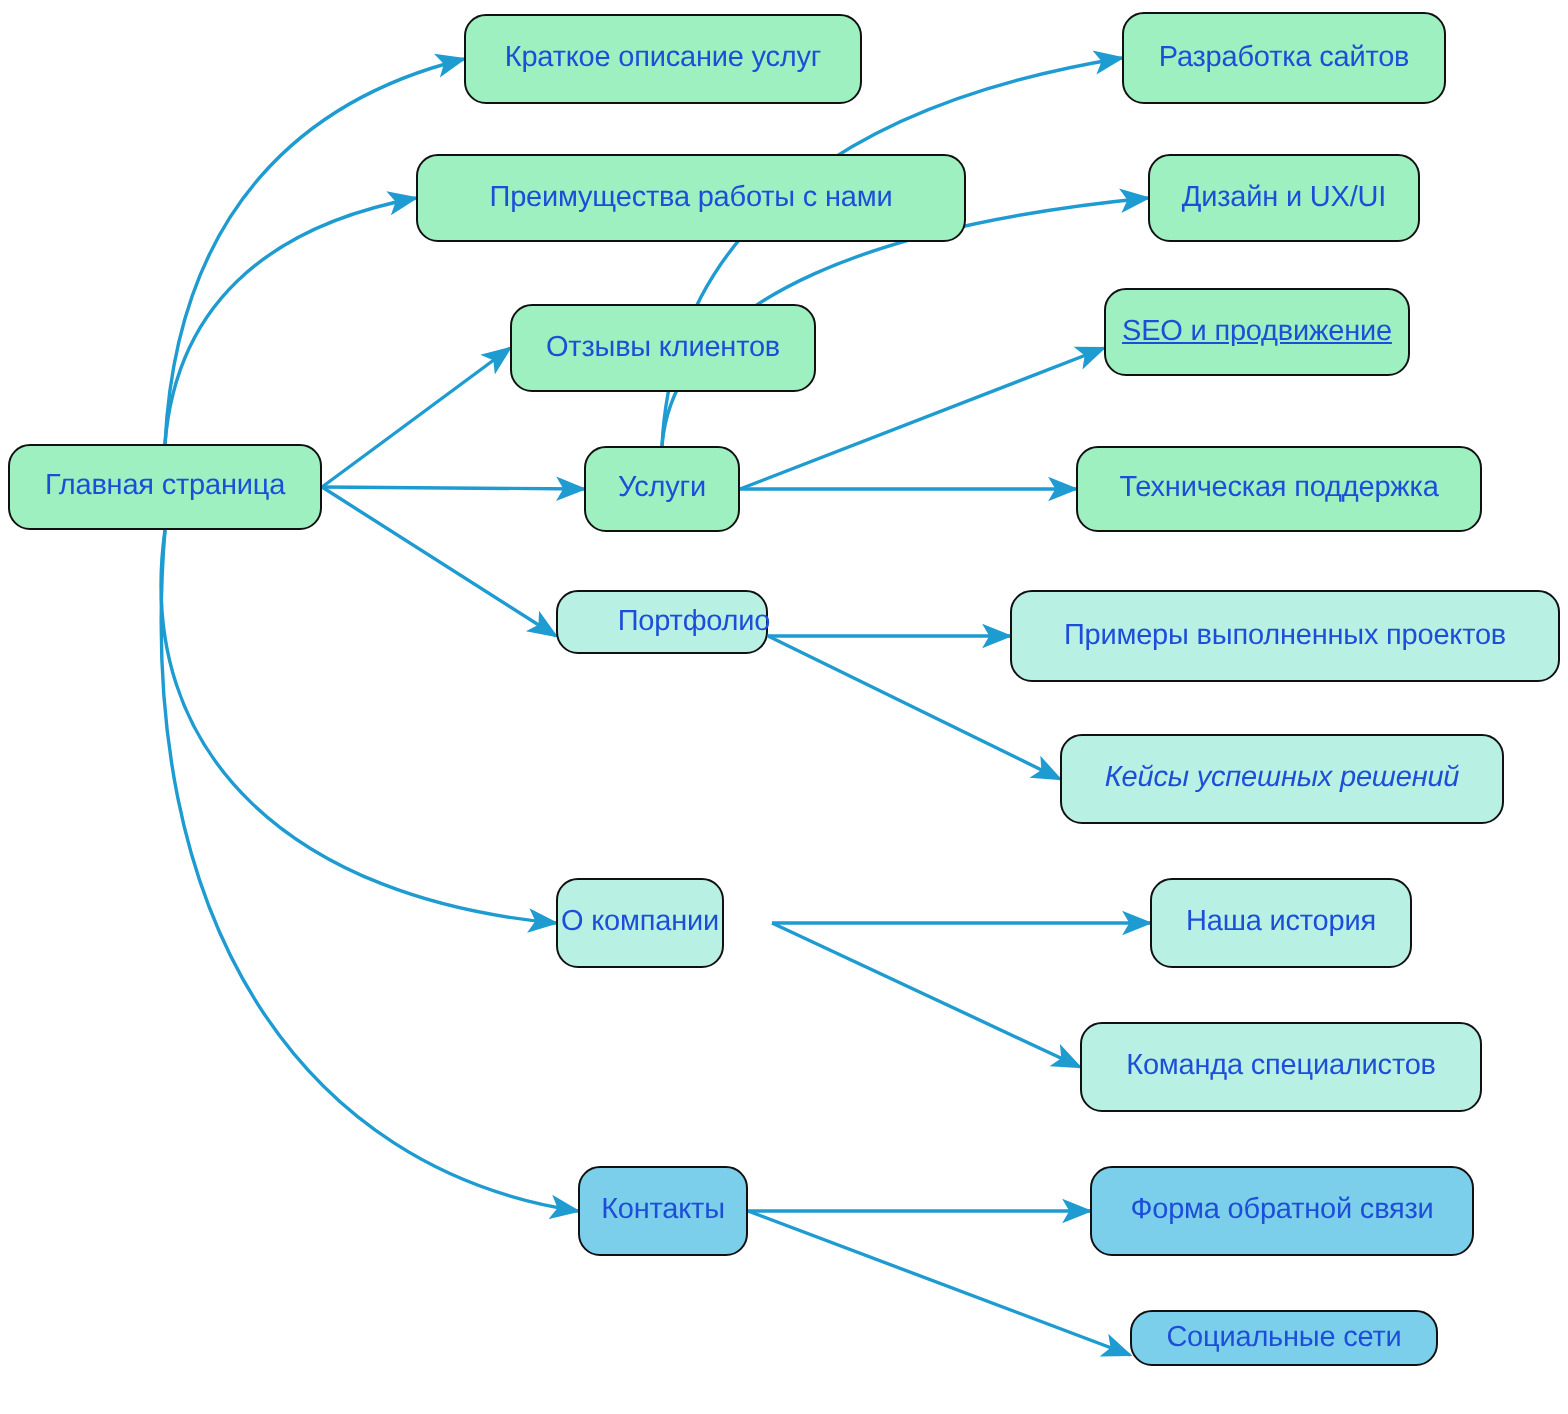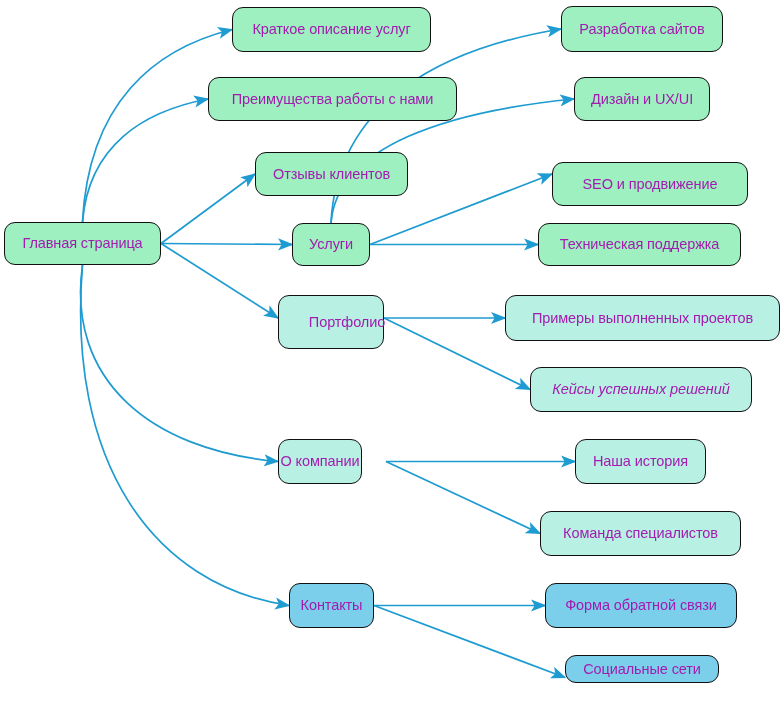--- a/index.html
+++ b/index.html
@@ -7,21 +7,21 @@
   #stage{position:relative;width:784px;height:707px;background:#ffffff;}
   #edges{position:absolute;left:0;top:0;width:784px;height:707px;}
   .node{
     position:absolute;
     box-sizing:border-box;
     border:1.6px solid #111111;
     border-radius:11px;
     display:flex;
     align-items:center;
     justify-content:center;
-    color:#a21caf;
+    color:#1d4ed8;
     font-size:14.5px;
     line-height:1;
     white-space:nowrap;
     letter-spacing:-0.1px;
     z-index:3;
   }
   .node .lbl{pointer-events:none;}
 </style>
 </head>
 <body>
@@ -53,42 +53,42 @@
         <path d="M374,605.5 L565,677.5" marker-end="url(#arrow)"></path>
       </g>
   </svg>
   <div id="nodes">
       <div class="node" style="left: 4px; top: 222px; width: 157px; height: 43px; background: rgb(158, 240, 192); text-align: right;">
         <span class="lbl">Главная страница</span>
       </div>
       <div class="node" style="left: 232px; top: 7px; width: 199px; height: 45px; background: rgb(158, 240, 192);">
         <span class="lbl">Краткое описание услуг</span>
       </div>
-      <div class="node" style="left: 208px; top: 77px; width: 249px; height: 44px; background: rgb(158, 240, 192);">
+      <div class="node" style="left: 208px; top: 77px; width: 275px; height: 44px; background: rgb(158, 240, 192);">
         <span class="lbl">Преимущества работы с нами</span>
       </div>
       <div class="node" style="left: 255px; top: 152px; width: 153px; height: 44px; background: rgb(158, 240, 192);">
         <span class="lbl">Отзывы клиентов</span>
       </div>
       <div class="node" style="left: 292px; top: 223px; width: 78px; height: 43px; background: rgb(158, 240, 192);">
         <span class="lbl">Услуги</span>
       </div>
       <div class="node" style="left: 561px; top: 6px; width: 162px; height: 46px; background: rgb(158, 240, 192);">
         <span class="lbl">Разработка сайтов</span>
       </div>
       <div class="node" style="left: 574px; top: 77px; width: 136px; height: 44px; background: rgb(158, 240, 192);">
         <span class="lbl">Дизайн и UX/UI</span>
       </div>
-      <div class="node" style="left: 552px; top: 162px; width: 196px; height: 44px; background: rgb(158, 240, 192);">
+      <div class="node" style="left: 552px; top: 144px; width: 153px; height: 44px; background: rgb(158, 240, 192); text-decoration: underline;">
         <span class="lbl">SEO и продвижение</span>
       </div>
       <div class="node" style="left: 538px; top: 223px; width: 203px; height: 43px; background: rgb(158, 240, 192);">
         <span class="lbl">Техническая поддержка</span>
       </div>
-      <div class="node" style="left: 278px; top: 295px; width: 106px; height: 54px; background: rgb(185, 240, 228); padding-left: 32px;">
+      <div class="node" style="left: 278px; top: 295px; width: 106px; height: 32px; background: rgb(185, 240, 228); padding-left: 32px;">
         <span class="lbl">Портфолио</span>
       </div>
       <div class="node" style="left: 505px; top: 295px; width: 275px; height: 46px; background: rgb(185, 240, 228);">
         <span class="lbl">Примеры выполненных проектов</span>
       </div>
       <div class="node" style="left: 530px; top: 367px; width: 222px; height: 45px; background: rgb(185, 240, 228); font-style: italic;">
         <span class="lbl">Кейсы успешных решений</span>
       </div>
       <div class="node" style="left: 278px; top: 439px; width: 84px; height: 45px; background: rgb(185, 240, 228);">
         <span class="lbl">О компании</span>

